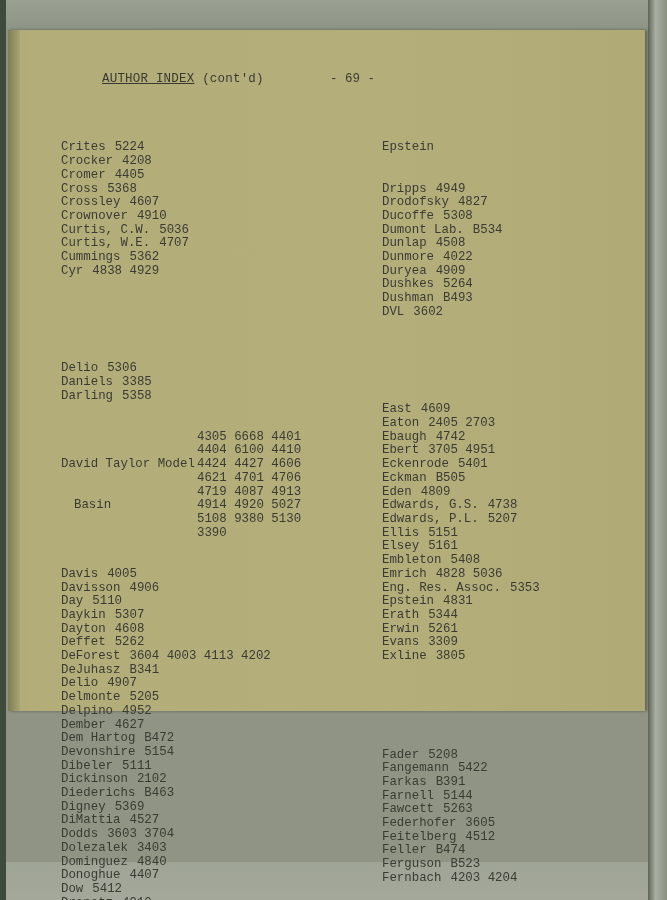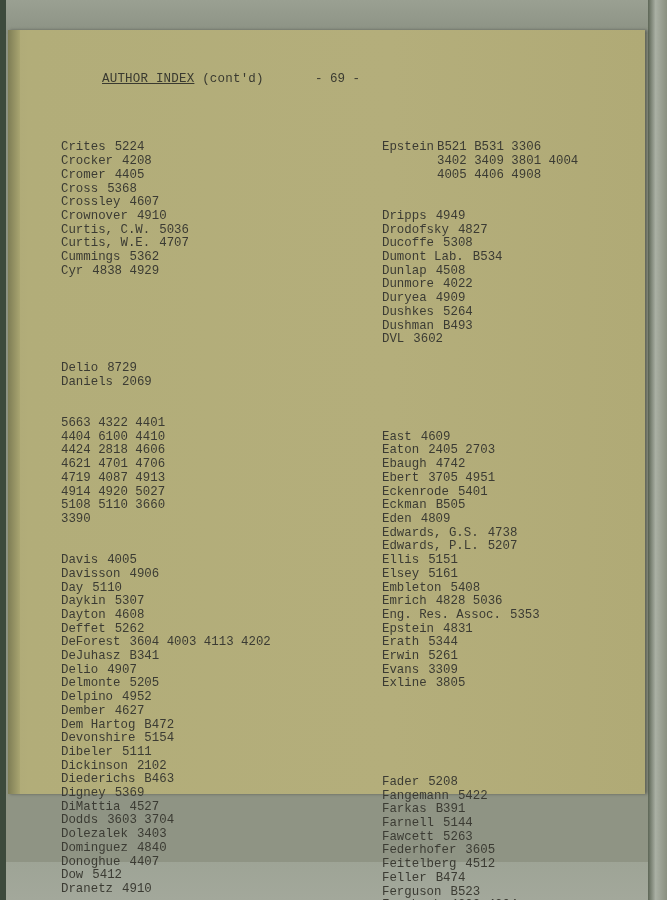--- a/index.html
+++ b/index.html
@@ -18,36 +18,36 @@
   }
   .frame-left {
     position:absolute; left:0; top:0; width:6px; height:900px;
     background:#3d4a3c;
   }
   .frame-right {
     position:absolute; left:648px; top:0; width:19px; height:900px;
     background:linear-gradient(90deg,#5d6656,#aab0a4 40%,#8a9080);
   }
   .page {
-    position:absolute; left:8px; top:30px; width:637px; height:764px;
+    position:absolute; left:8px; top:30px; width:637px; height:681px;
     background:linear-gradient(90deg,#9d9c6c 0px,#b0ab78 10px,#b2ad79 20px,#b4ae7b 60%,#b0aa76 100%);
     box-shadow:2px 0 3px rgba(0,0,0,0.35);
   }
   .page-spine {
     position:absolute; left:0; top:0; width:12px; height:100%;
     background:linear-gradient(90deg,#7e7d55,#a9a571);
   }
   .header {
     position:absolute; top:42px; left:94px;
     font-size:12.5px; color:#3a3a30; letter-spacing:0.2px;
     white-space:pre;
   }
   .header .title-u { text-decoration:underline; }
   .pagenum {
-    position:absolute; top:42px; left:307px;
+    position:absolute; top:42px; left:322px;
     font-size:12.5px; color:#3a3a30; white-space:pre;
   }
   .col {
     position:absolute; font-size:12.4px; line-height:13.7px;
     color:#3b3b33; white-space:pre;
   }
   .entry { display:flex; }
   .entry .name { display:inline-block; }
   .entry .refs { display:inline-block; margin-left:9px; }
   .indent { padding-left:13px; }
@@ -68,31 +68,34 @@
 
 <div class="page">
   <div class="page-spine"></div>
 
   <div class="header"><span class="title-u">AUTHOR INDEX</span> <span>(cont'd)</span></div>
   <div class="pagenum">- 69 -</div>
 
   <div class="col col-left">
     <div id="left-c"><div class="entry"><span class="name">Crites</span><span class="refs">5224</span></div><div class="entry"><span class="name">Crocker</span><span class="refs">4208</span></div><div class="entry"><span class="name">Cromer</span><span class="refs">4405</span></div><div class="entry"><span class="name">Cross</span><span class="refs">5368</span></div><div class="entry"><span class="name">Crossley</span><span class="refs">4607</span></div><div class="entry"><span class="name">Crownover</span><span class="refs">4910</span></div><div class="entry"><span class="name">Curtis, C.W.</span><span class="refs">5036</span></div><div class="entry"><span class="name">Curtis, W.E.</span><span class="refs">4707</span></div><div class="entry"><span class="name">Cummings</span><span class="refs">5362</span></div><div class="entry"><span class="name">Cyr</span><span class="refs">4838 4929</span></div></div>
     <div class="gap"></div>
-    <div id="left-d"><div class="entry"><span class="name">Delio</span><span class="refs">8729</span></div><div class="entry"><span class="name">Daniels</span><span class="refs">2069</span></div></div>
+    <div id="left-d"><div class="entry"><span class="name">Delio</span><span class="refs">5306</span></div><div class="entry"><span class="name">Daniels</span><span class="refs">3385</span></div><div class="entry"><span class="name">Darling</span><span class="refs">5358</span></div></div>
     <div class="multi">
-      <div class="multi-refs" id="dt-refs"><div>5663 4322 4401</div><div>4404 6100 4410</div><div>4424 2818 4606</div><div>4621 4701 4706</div><div>4719 4087 4913</div><div>4914 4920 5027</div><div>5108 5110 3660</div><div>3390</div></div>
+      <div>
+        <div>David Taylor Model</div>
+        <div class="indent">Basin</div>
+      </div>
+      <div class="multi-refs" id="dt-refs"><div>4305 6668 4401</div><div>4404 6100 4410</div><div>4424 4427 4606</div><div>4621 4701 4706</div><div>4719 4087 4913</div><div>4914 4920 5027</div><div>5108 9380 5130</div><div>3390</div></div>
     </div>
     <div id="left-d2"><div class="entry"><span class="name">Davis</span><span class="refs">4005</span></div><div class="entry"><span class="name">Davisson</span><span class="refs">4906</span></div><div class="entry"><span class="name">Day</span><span class="refs">5110</span></div><div class="entry"><span class="name">Daykin</span><span class="refs">5307</span></div><div class="entry"><span class="name">Dayton</span><span class="refs">4608</span></div><div class="entry"><span class="name">Deffet</span><span class="refs">5262</span></div><div class="entry"><span class="name">DeForest</span><span class="refs">3604 4003 4113 4202</span></div><div class="entry"><span class="name">DeJuhasz</span><span class="refs">B341</span></div><div class="entry"><span class="name">Delio</span><span class="refs">4907</span></div><div class="entry"><span class="name">Delmonte</span><span class="refs">5205</span></div><div class="entry"><span class="name">Delpino</span><span class="refs">4952</span></div><div class="entry"><span class="name">Dember</span><span class="refs">4627</span></div><div class="entry"><span class="name">Dem Hartog</span><span class="refs">B472</span></div><div class="entry"><span class="name">Devonshire</span><span class="refs">5154</span></div><div class="entry"><span class="name">Dibeler</span><span class="refs">5111</span></div><div class="entry"><span class="name">Dickinson</span><span class="refs">2102</span></div><div class="entry"><span class="name">Diederichs</span><span class="refs">B463</span></div><div class="entry"><span class="name">Digney</span><span class="refs">5369</span></div><div class="entry"><span class="name">DiMattia</span><span class="refs">4527</span></div><div class="entry"><span class="name">Dodds</span><span class="refs">3603 3704</span></div><div class="entry"><span class="name">Dolezalek</span><span class="refs">3403</span></div><div class="entry"><span class="name">Dominguez</span><span class="refs">4840</span></div><div class="entry"><span class="name">Donoghue</span><span class="refs">4407</span></div><div class="entry"><span class="name">Dow</span><span class="refs">5412</span></div><div class="entry"><span class="name">Dranetz</span><span class="refs">4910</span></div></div>
   </div>
 
   <div class="col col-right">
     <div style="display:grid;grid-template-columns:55px auto;">
       <div>Epstein</div>
-      <div id="draper-refs"><div>B521 B531 3306</div><div>3402 3409 3801 4004</div><div>4005 4406 4908</div></div>
     </div>
     <div id="right-d"><div class="entry"><span class="name">Dripps</span><span class="refs">4949</span></div><div class="entry"><span class="name">Drodofsky</span><span class="refs">4827</span></div><div class="entry"><span class="name">Ducoffe</span><span class="refs">5308</span></div><div class="entry"><span class="name">Dumont Lab.</span><span class="refs">B534</span></div><div class="entry"><span class="name">Dunlap</span><span class="refs">4508</span></div><div class="entry"><span class="name">Dunmore</span><span class="refs">4022</span></div><div class="entry"><span class="name">Duryea</span><span class="refs">4909</span></div><div class="entry"><span class="name">Dushkes</span><span class="refs">5264</span></div><div class="entry"><span class="name">Dushman</span><span class="refs">B493</span></div><div class="entry"><span class="name">DVL</span><span class="refs">3602</span></div></div>
     <div class="gap"></div>
     <div id="right-e"><div class="entry"><span class="name">East</span><span class="refs">4609</span></div><div class="entry"><span class="name">Eaton</span><span class="refs">2405 2703</span></div><div class="entry"><span class="name">Ebaugh</span><span class="refs">4742</span></div><div class="entry"><span class="name">Ebert</span><span class="refs">3705 4951</span></div><div class="entry"><span class="name">Eckenrode</span><span class="refs">5401</span></div><div class="entry"><span class="name">Eckman</span><span class="refs">B505</span></div><div class="entry"><span class="name">Eden</span><span class="refs">4809</span></div><div class="entry"><span class="name">Edwards, G.S.</span><span class="refs">4738</span></div><div class="entry"><span class="name">Edwards, P.L.</span><span class="refs">5207</span></div><div class="entry"><span class="name">Ellis</span><span class="refs">5151</span></div><div class="entry"><span class="name">Elsey</span><span class="refs">5161</span></div><div class="entry"><span class="name">Embleton</span><span class="refs">5408</span></div><div class="entry"><span class="name">Emrich</span><span class="refs">4828 5036</span></div><div class="entry"><span class="name">Eng. Res. Assoc.</span><span class="refs">5353</span></div><div class="entry"><span class="name">Epstein</span><span class="refs">4831</span></div><div class="entry"><span class="name">Erath</span><span class="refs">5344</span></div><div class="entry"><span class="name">Erwin</span><span class="refs">5261</span></div><div class="entry"><span class="name">Evans</span><span class="refs">3309</span></div><div class="entry"><span class="name">Exline</span><span class="refs">3805</span></div></div>
     <div class="gap-sm"></div>
     <div id="right-f"><div class="entry"><span class="name">Fader</span><span class="refs">5208</span></div><div class="entry"><span class="name">Fangemann</span><span class="refs">5422</span></div><div class="entry"><span class="name">Farkas</span><span class="refs">B391</span></div><div class="entry"><span class="name">Farnell</span><span class="refs">5144</span></div><div class="entry"><span class="name">Fawcett</span><span class="refs">5263</span></div><div class="entry"><span class="name">Federhofer</span><span class="refs">3605</span></div><div class="entry"><span class="name">Feitelberg</span><span class="refs">4512</span></div><div class="entry"><span class="name">Feller</span><span class="refs">B474</span></div><div class="entry"><span class="name">Ferguson</span><span class="refs">B523</span></div><div class="entry"><span class="name">Fernbach</span><span class="refs">4203 4204</span></div></div>
     
   </div>
 </div>
 

